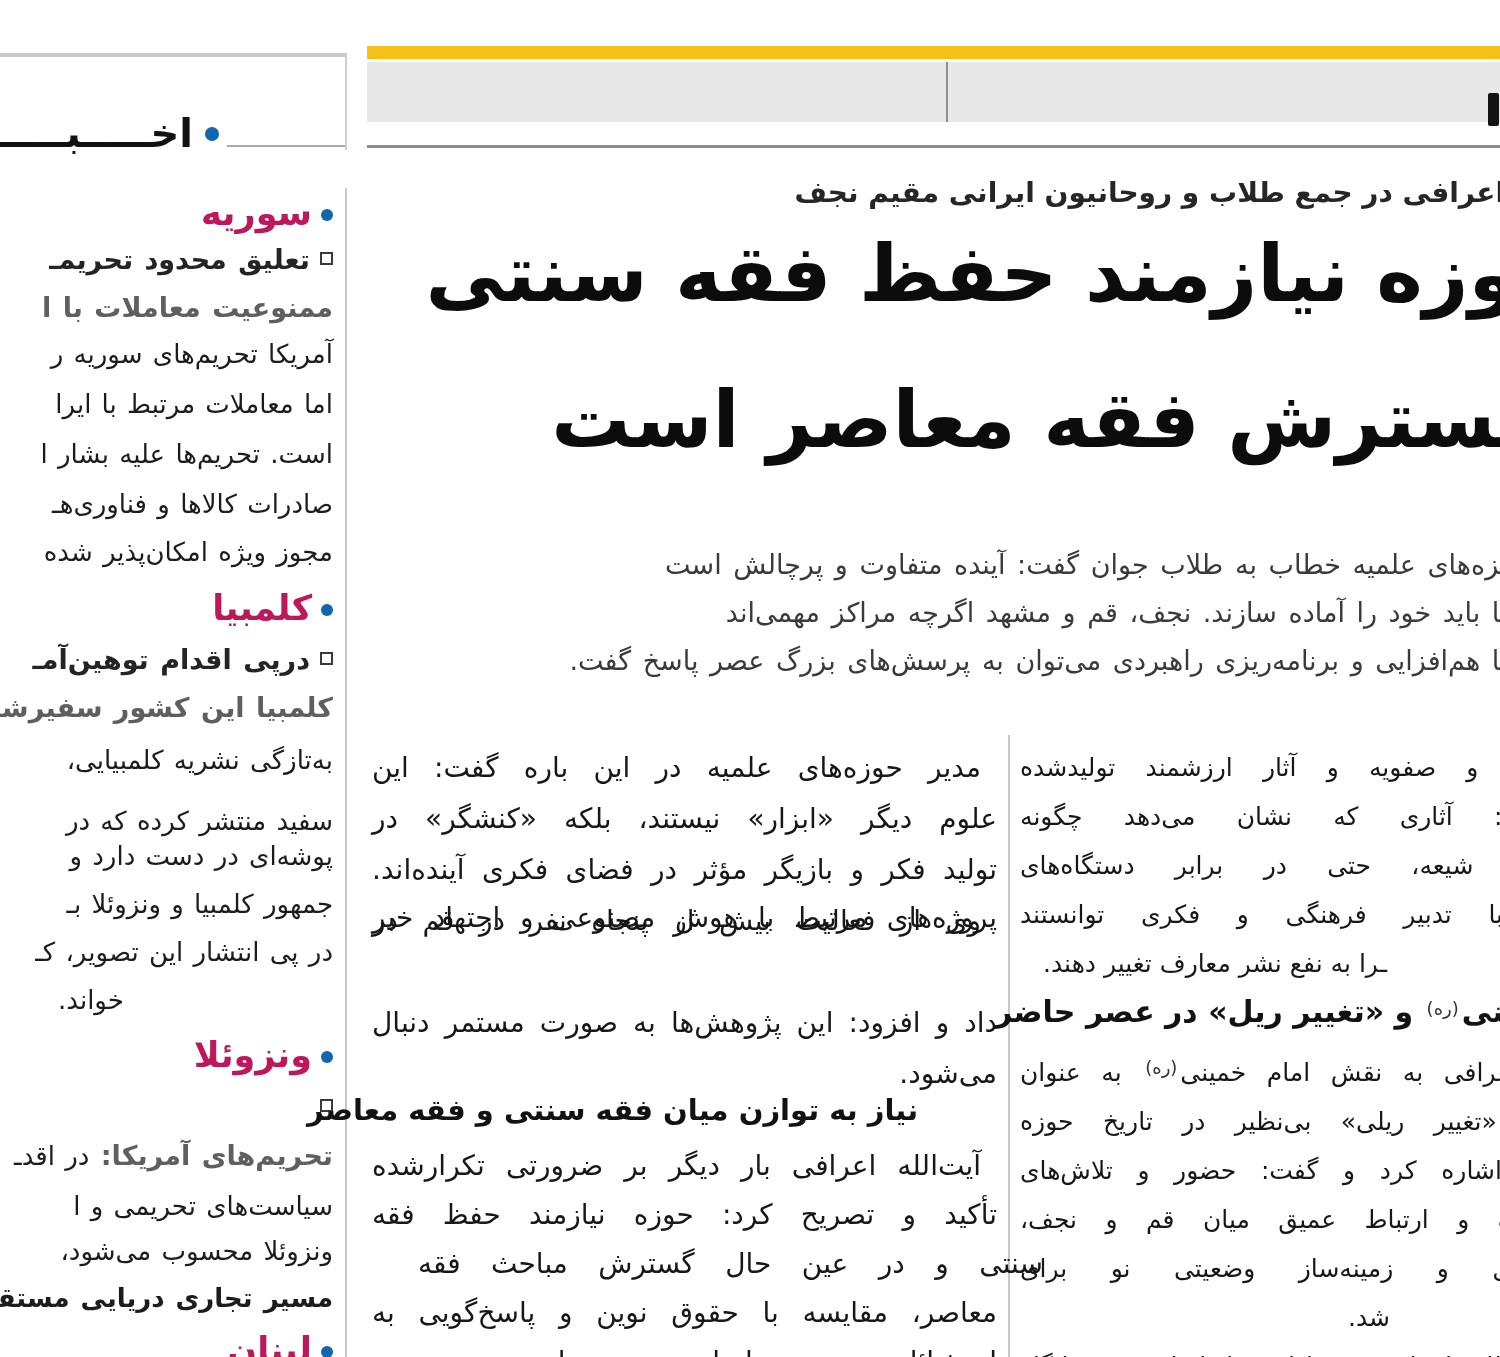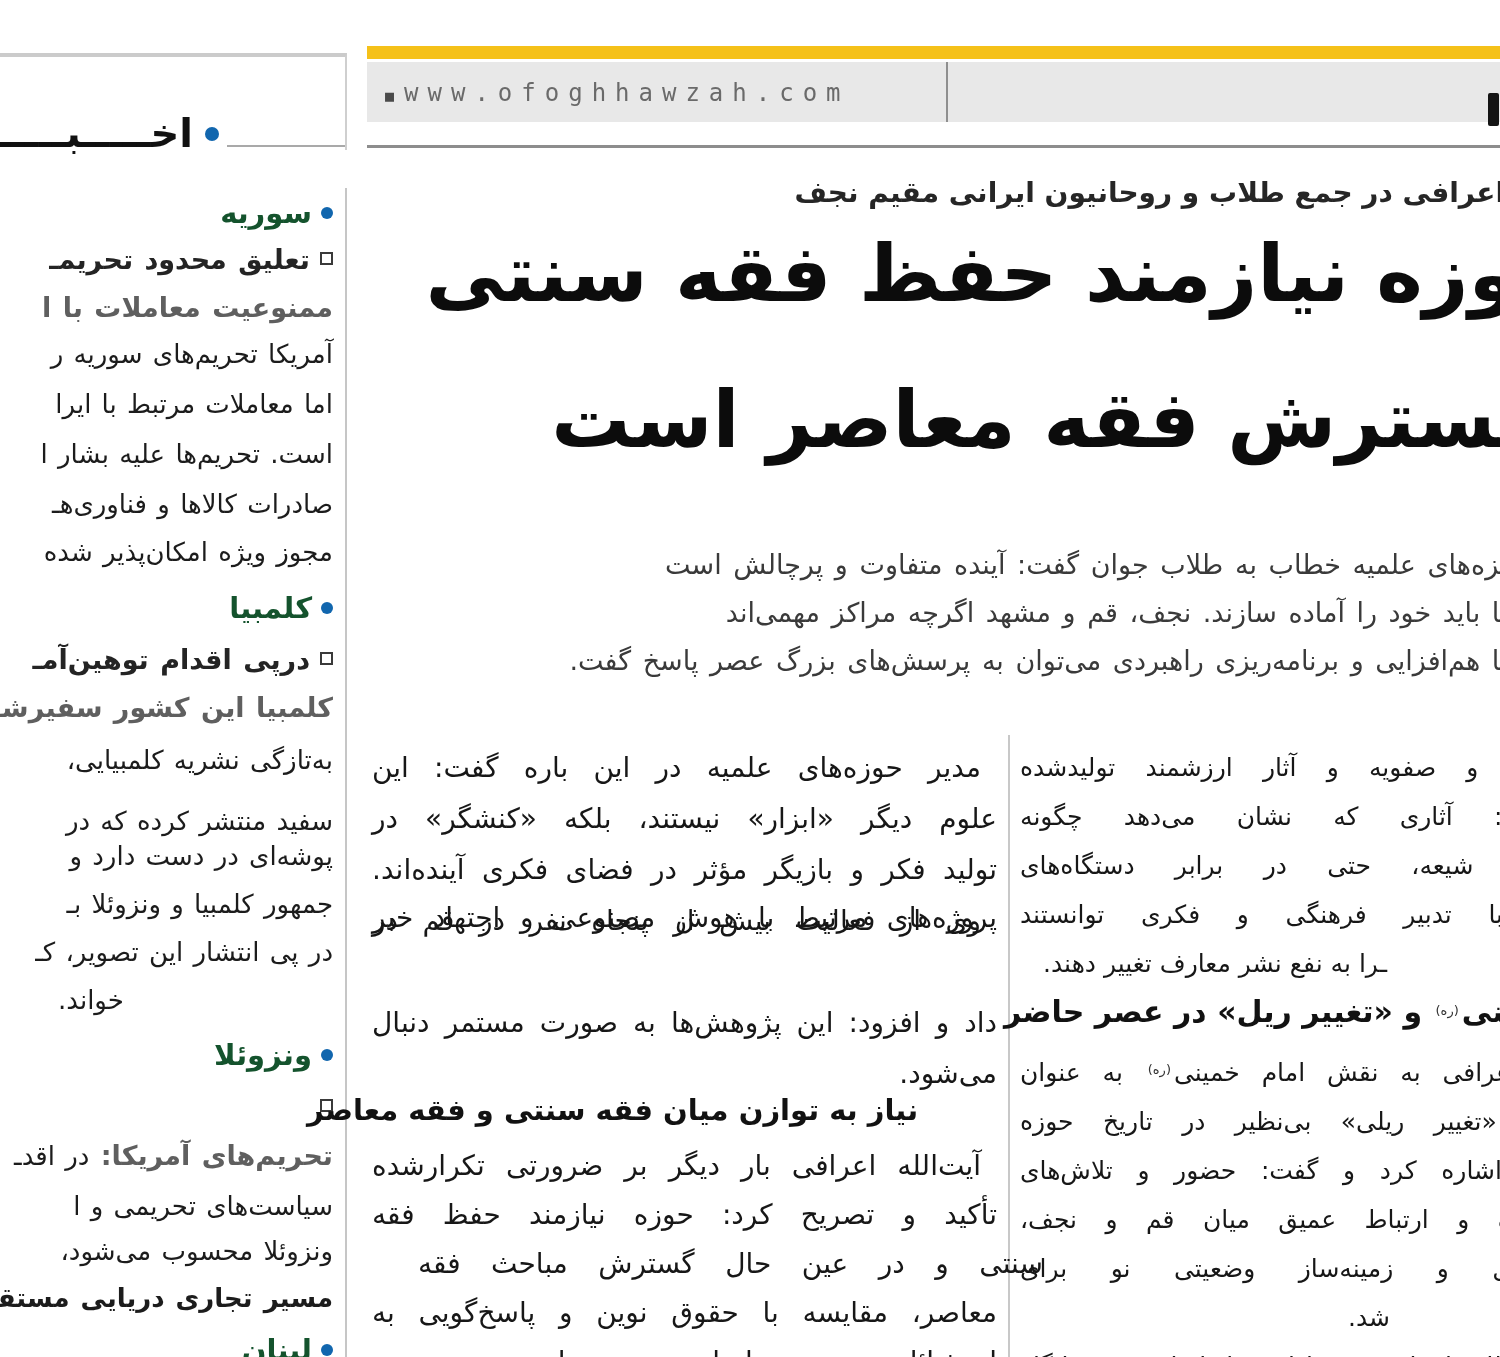--- a/index.html
+++ b/index.html
@@ -27,21 +27,21 @@
     background:#ffffff;padding:4px 6px 6px 6px;}
   .sb-title{font-size:40px;font-weight:bold;color:#111;}
   .dot{display:inline-block;width:14px;height:14px;border-radius:50%;background:#1166ae;
     margin-left:12px;vertical-align:6px;}
   .dot.small{width:12px;height:12px;margin-left:9px;vertical-align:4px;}
   
   .sb-vrule{position:absolute;left:345px;top:188px;width:2px;height:1169px;background:#c6c6c6;}
   .sb-line{position:absolute;right:1167px;white-space:nowrap;direction:rtl;
     font-size:26px;color:#1c1c1c;word-spacing:2px;line-height:40px;}
   .sb-head{position:absolute;right:1167px;white-space:nowrap;direction:rtl;
-    font-size:29px;font-weight:bold;color:#14532d;line-height:40px;}
+    font-size:35px;font-weight:bold;color:#be185d;line-height:40px;}
   .sb-bold{font-weight:bold;font-size:27px;color:#242424;}
   .sb-gray{color:#5f5f5f;}
   .sq-bullet{display:inline-block;width:9px;height:9px;border:2.5px solid #3a3a3a;
     margin-left:10px;vertical-align:4px;background:#fff;}
   
   .kicker{position:absolute;right:-5px;top:176px;white-space:nowrap;direction:rtl;
     font-size:28px;font-weight:bold;color:#262626;}
   .headline{position:absolute;white-space:nowrap;direction:rtl;font-weight:bold;color:#0c0c0c;}
   .headline.l1{right:-45px;top:228px;font-size:79px;}
   .headline.l2{right:-25px;top:374px;font-size:79px;}
@@ -53,31 +53,30 @@
     text-align:justify;text-align-last:justify;line-height:40px;height:44px;overflow:visible;}
   .right-line{position:absolute;left:1020px;width:527px;direction:rtl;font-size:25px;color:#171717;
     text-align:justify;text-align-last:justify;line-height:40px;height:44px;overflow:visible;}
   .line-end{text-align-last:right;}
   .indent{text-indent:16px;}
   .mid-subhead{position:absolute;left:372px;top:1093px;width:625px;text-align:center;
     transform:translateX(-72px);direction:rtl;white-space:nowrap;
     font-size:29px;font-weight:bold;color:#121212;}
   .right-subhead{position:absolute;left:1020px;top:994px;width:527px;direction:rtl;
     white-space:nowrap;text-align:right;font-size:30px;font-weight:bold;color:#121212;}
-  .stamp{font-size:13px;color:#333;display:inline-block;margin:0 3px;transform:translateY(-7px);font-weight:normal;}
+  .stamp{font-size:18px;color:#333;display:inline-block;margin:0 3px;transform:translateY(-7px);font-weight:normal;}
 </style>
 </head>
 <body>
 
 <div id="root">
 
   <div class="yellow-bar"></div>
   <div class="url-strip"></div>
   <div class="strip-divider"></div>
-  <div class="url-text"><span class="url-bullet">■</span><span>www.ofoghhawzah.com</span></div>
   <div class="edge-glyph"></div>
   <div class="head-rule"></div>
 
   <div class="sb-box"></div>
   <div class="sb-box-rule"></div>
   <div class="sb-title-row">
     <span class="dot"></span><span class="sb-title">اخـــــبـــــار</span>
   </div>
   <div class="sb-vrule"></div>
   <div id="sidebar-lines">

